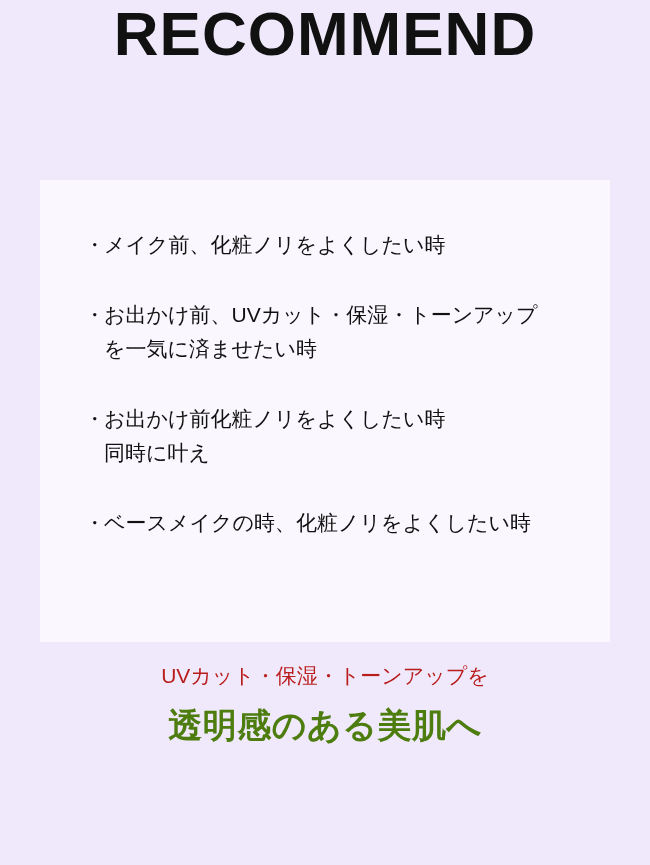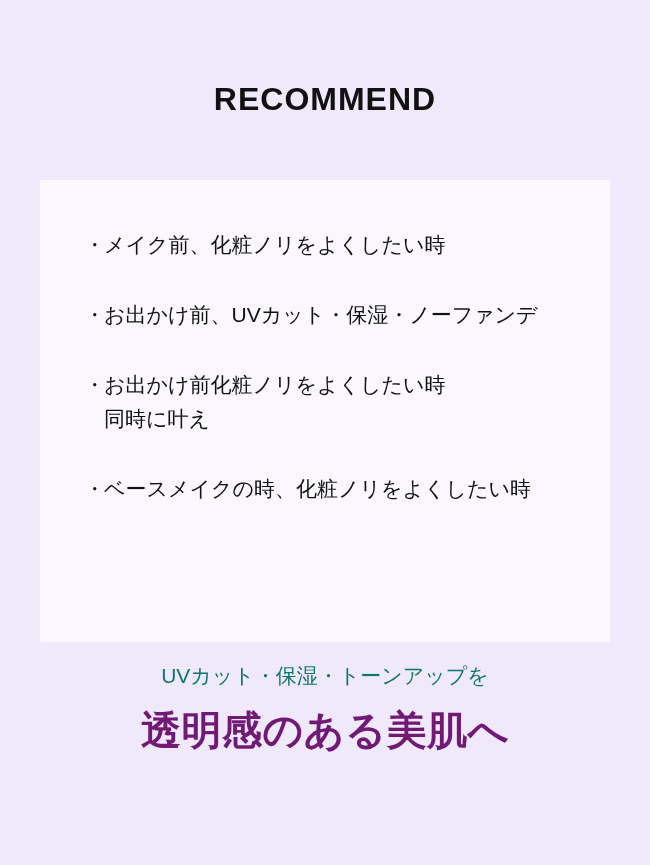--- a/index.html
+++ b/index.html
@@ -15,25 +15,24 @@
     overflow: hidden;
   }
   .page {
     position: relative;
     width: 650px;
     height: 865px;
     box-sizing: border-box;
   }
   .heading {
     text-align: center;
-    font-size: 32px;
+    font-size: 62px;
     font-weight: bold;
     letter-spacing: 1px;
     color: #111111;
-    padding-top: 82px;
     line-height: 1.1;
   }
   .card {
     position: absolute;
     left: 40px;
     top: 180px;
     width: 570px;
     height: 462px;
     background: #faf7fe;
     box-sizing: border-box;
@@ -70,47 +69,47 @@
   .footer {
     position: absolute;
     left: 0;
     top: 660px;
     width: 650px;
     text-align: center;
   }
   .footer-line {
     font-size: 21px;
     line-height: 1.55;
-    color: #0f766e;
+    color: #b91c1c;
   }
   .footer-main {
-    font-size: 40px;
+    font-size: 34px;
     font-weight: bold;
     line-height: 1.35;
     margin-top: 10px;
-    color: #701a75;
+    color: #4d7c0f;
     letter-spacing: 0.5px;
   }
 </style>
 </head>
 <body>
 
 <div class="page">
 
   <div class="heading">RECOMMEND</div>
 
   <div class="card">
     <ul class="bullet-list" id="bullet-list">
         <li class="bullet-item">
           <span class="bullet-mark">・</span>
           <span class="bullet-text"><b>メイク前、</b><span>化粧ノリをよくしたい時</span></span>
         </li>
         <li class="bullet-item">
           <span class="bullet-mark">・</span>
-          <span class="bullet-text"><b>お出かけ前、</b><span>UVカット・保湿・ノーファンデ</span><br></span>
+          <span class="bullet-text"><b>お出かけ前、</b><span>UVカット・保湿・トーンアップ</span><br><span>を一気に済ませたい時</span></span>
         </li>
         <li class="bullet-item">
           <span class="bullet-mark">・</span>
           <span class="bullet-text"><b>お出かけ前</b><span>化粧ノリをよくしたい時</span><br><span>同時に叶え</span></span>
         </li>
         <li class="bullet-item">
           <span class="bullet-mark">・</span>
           <span class="bullet-text"><b>ベースメイクの時、</b><span>化粧ノリをよくしたい時</span></span>
         </li>
       </ul>

